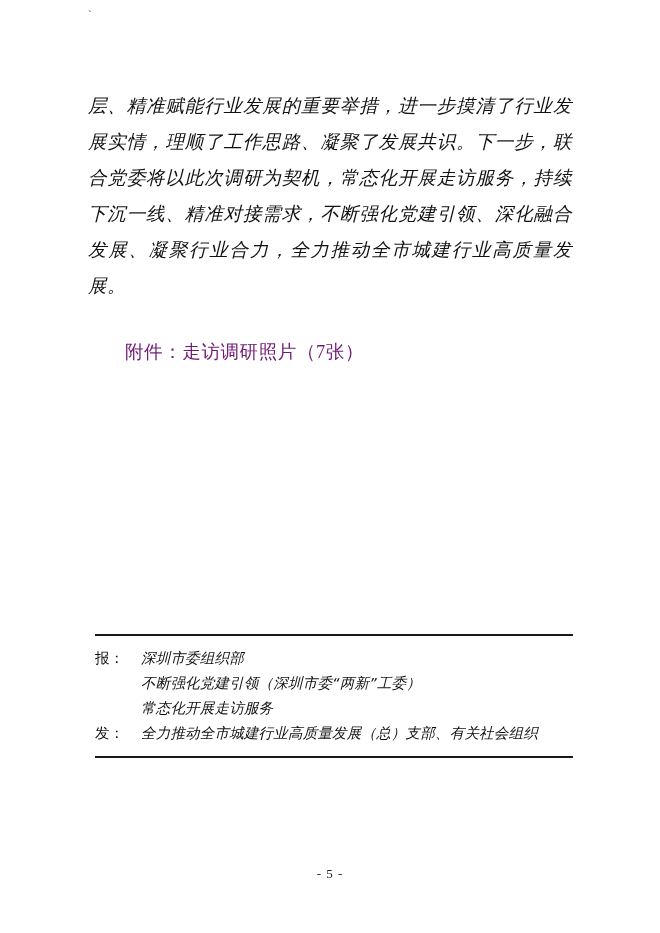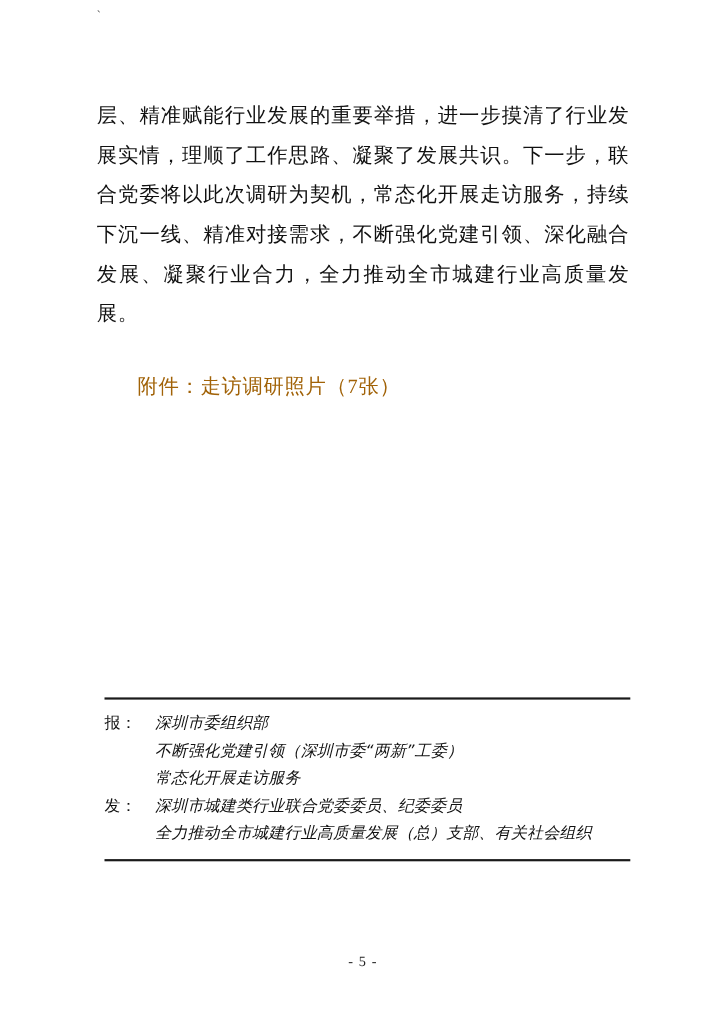--- a/index.html
+++ b/index.html
@@ -35,27 +35,28 @@
     width: 484px;
   }
   .body-para {
     font-size: 18.5px;
     line-height: 36px;
     text-align: justify;
     text-justify: inter-ideograph;
     letter-spacing: 0.6px;
     margin: 0;
     color: #111;
+    font-style: italic;
   }
   .attach-para {
     font-size: 18.5px;
     line-height: 36px;
     margin: 30px 0 0 0;
     text-indent: 37px;
-    color: #a16207;
+    color: #701a75;
     letter-spacing: 0.6px;
   }
   .dist-block {
     position: absolute;
     left: 95px;
     top: 634px;
     width: 478px;
   }
   .rule {
     border: none;
@@ -123,21 +124,20 @@
         <div class="dist-lines">
           <div class="dist-line">深圳市委组织部</div>
           <div class="dist-line">不断强化党建引领（深圳市委“两新”工委）</div>
           <div class="dist-line">常态化开展走访服务</div>
         </div>
       </div>
 
       <div class="dist-row">
         <div class="dist-label">发：</div>
         <div class="dist-lines">
-          <div class="dist-line">深圳市城建类行业联合党委委员、纪委委员</div>
           <div class="dist-line">全力推动全市城建行业高质量发展（总）支部、有关社会组织</div>
         </div>
       </div>
 
     </div>
     <hr class="rule bottom">
   </div>
 
   <div class="page-number">- 5 -</div>
 

